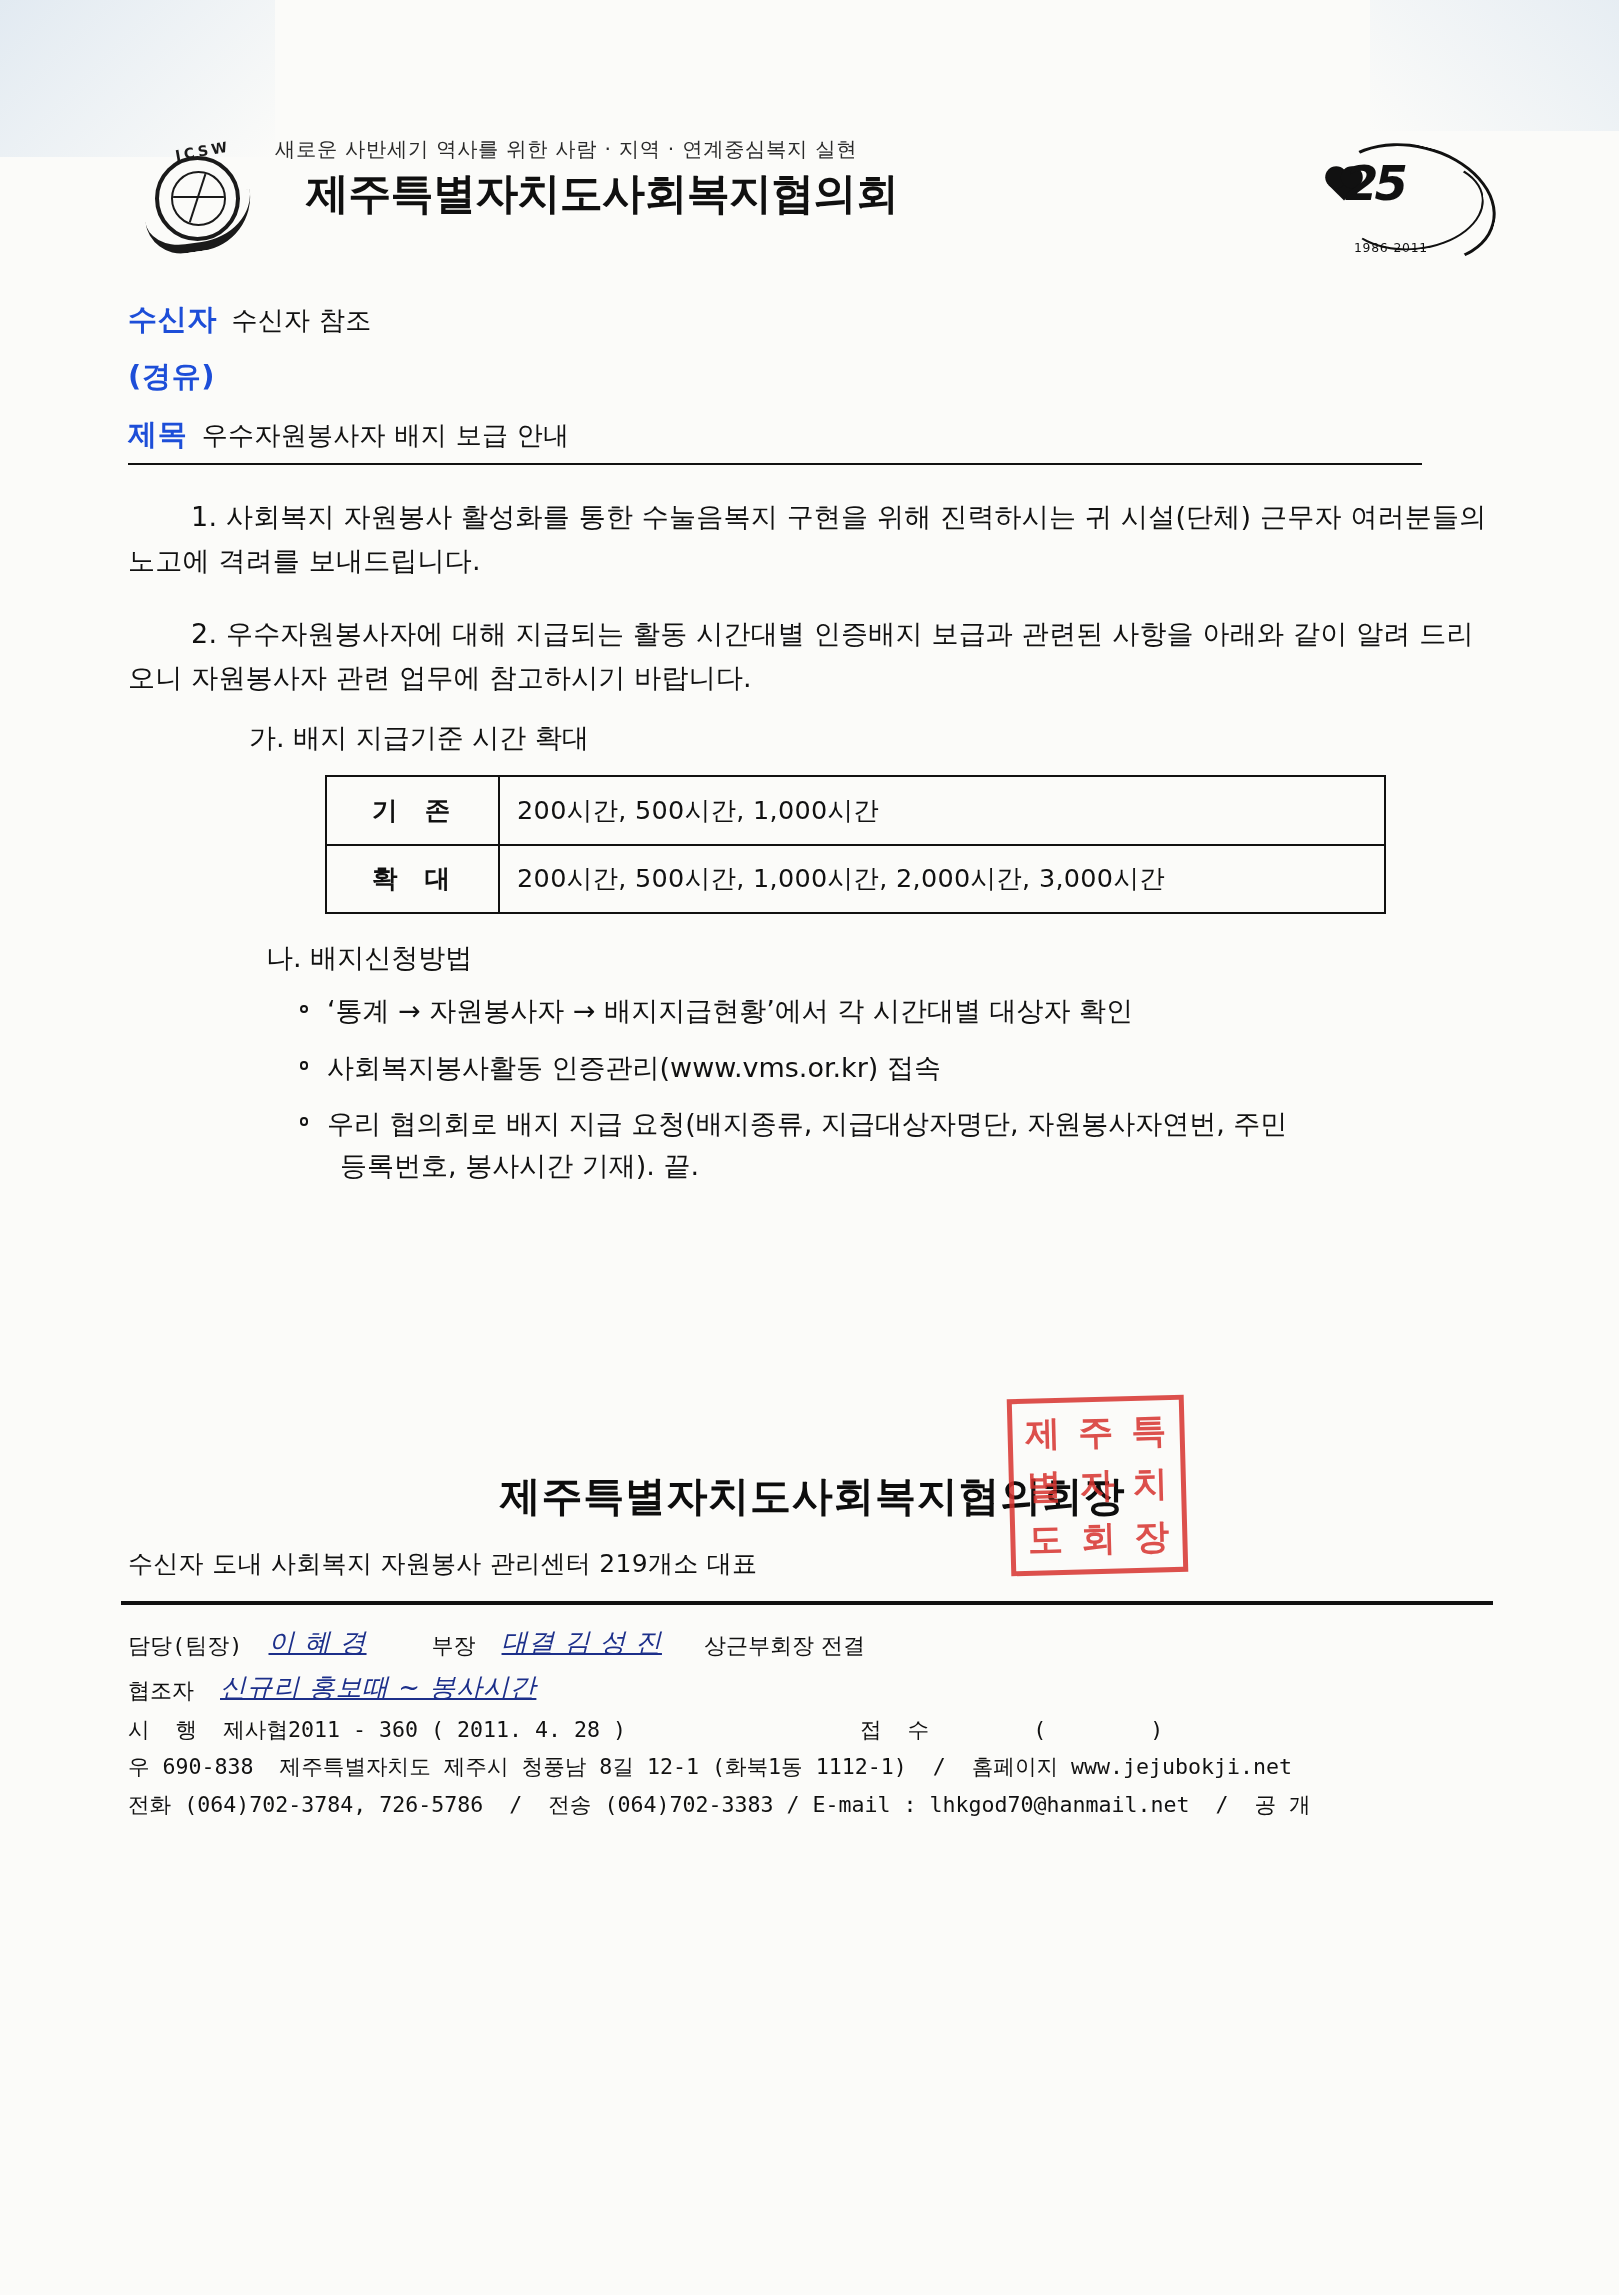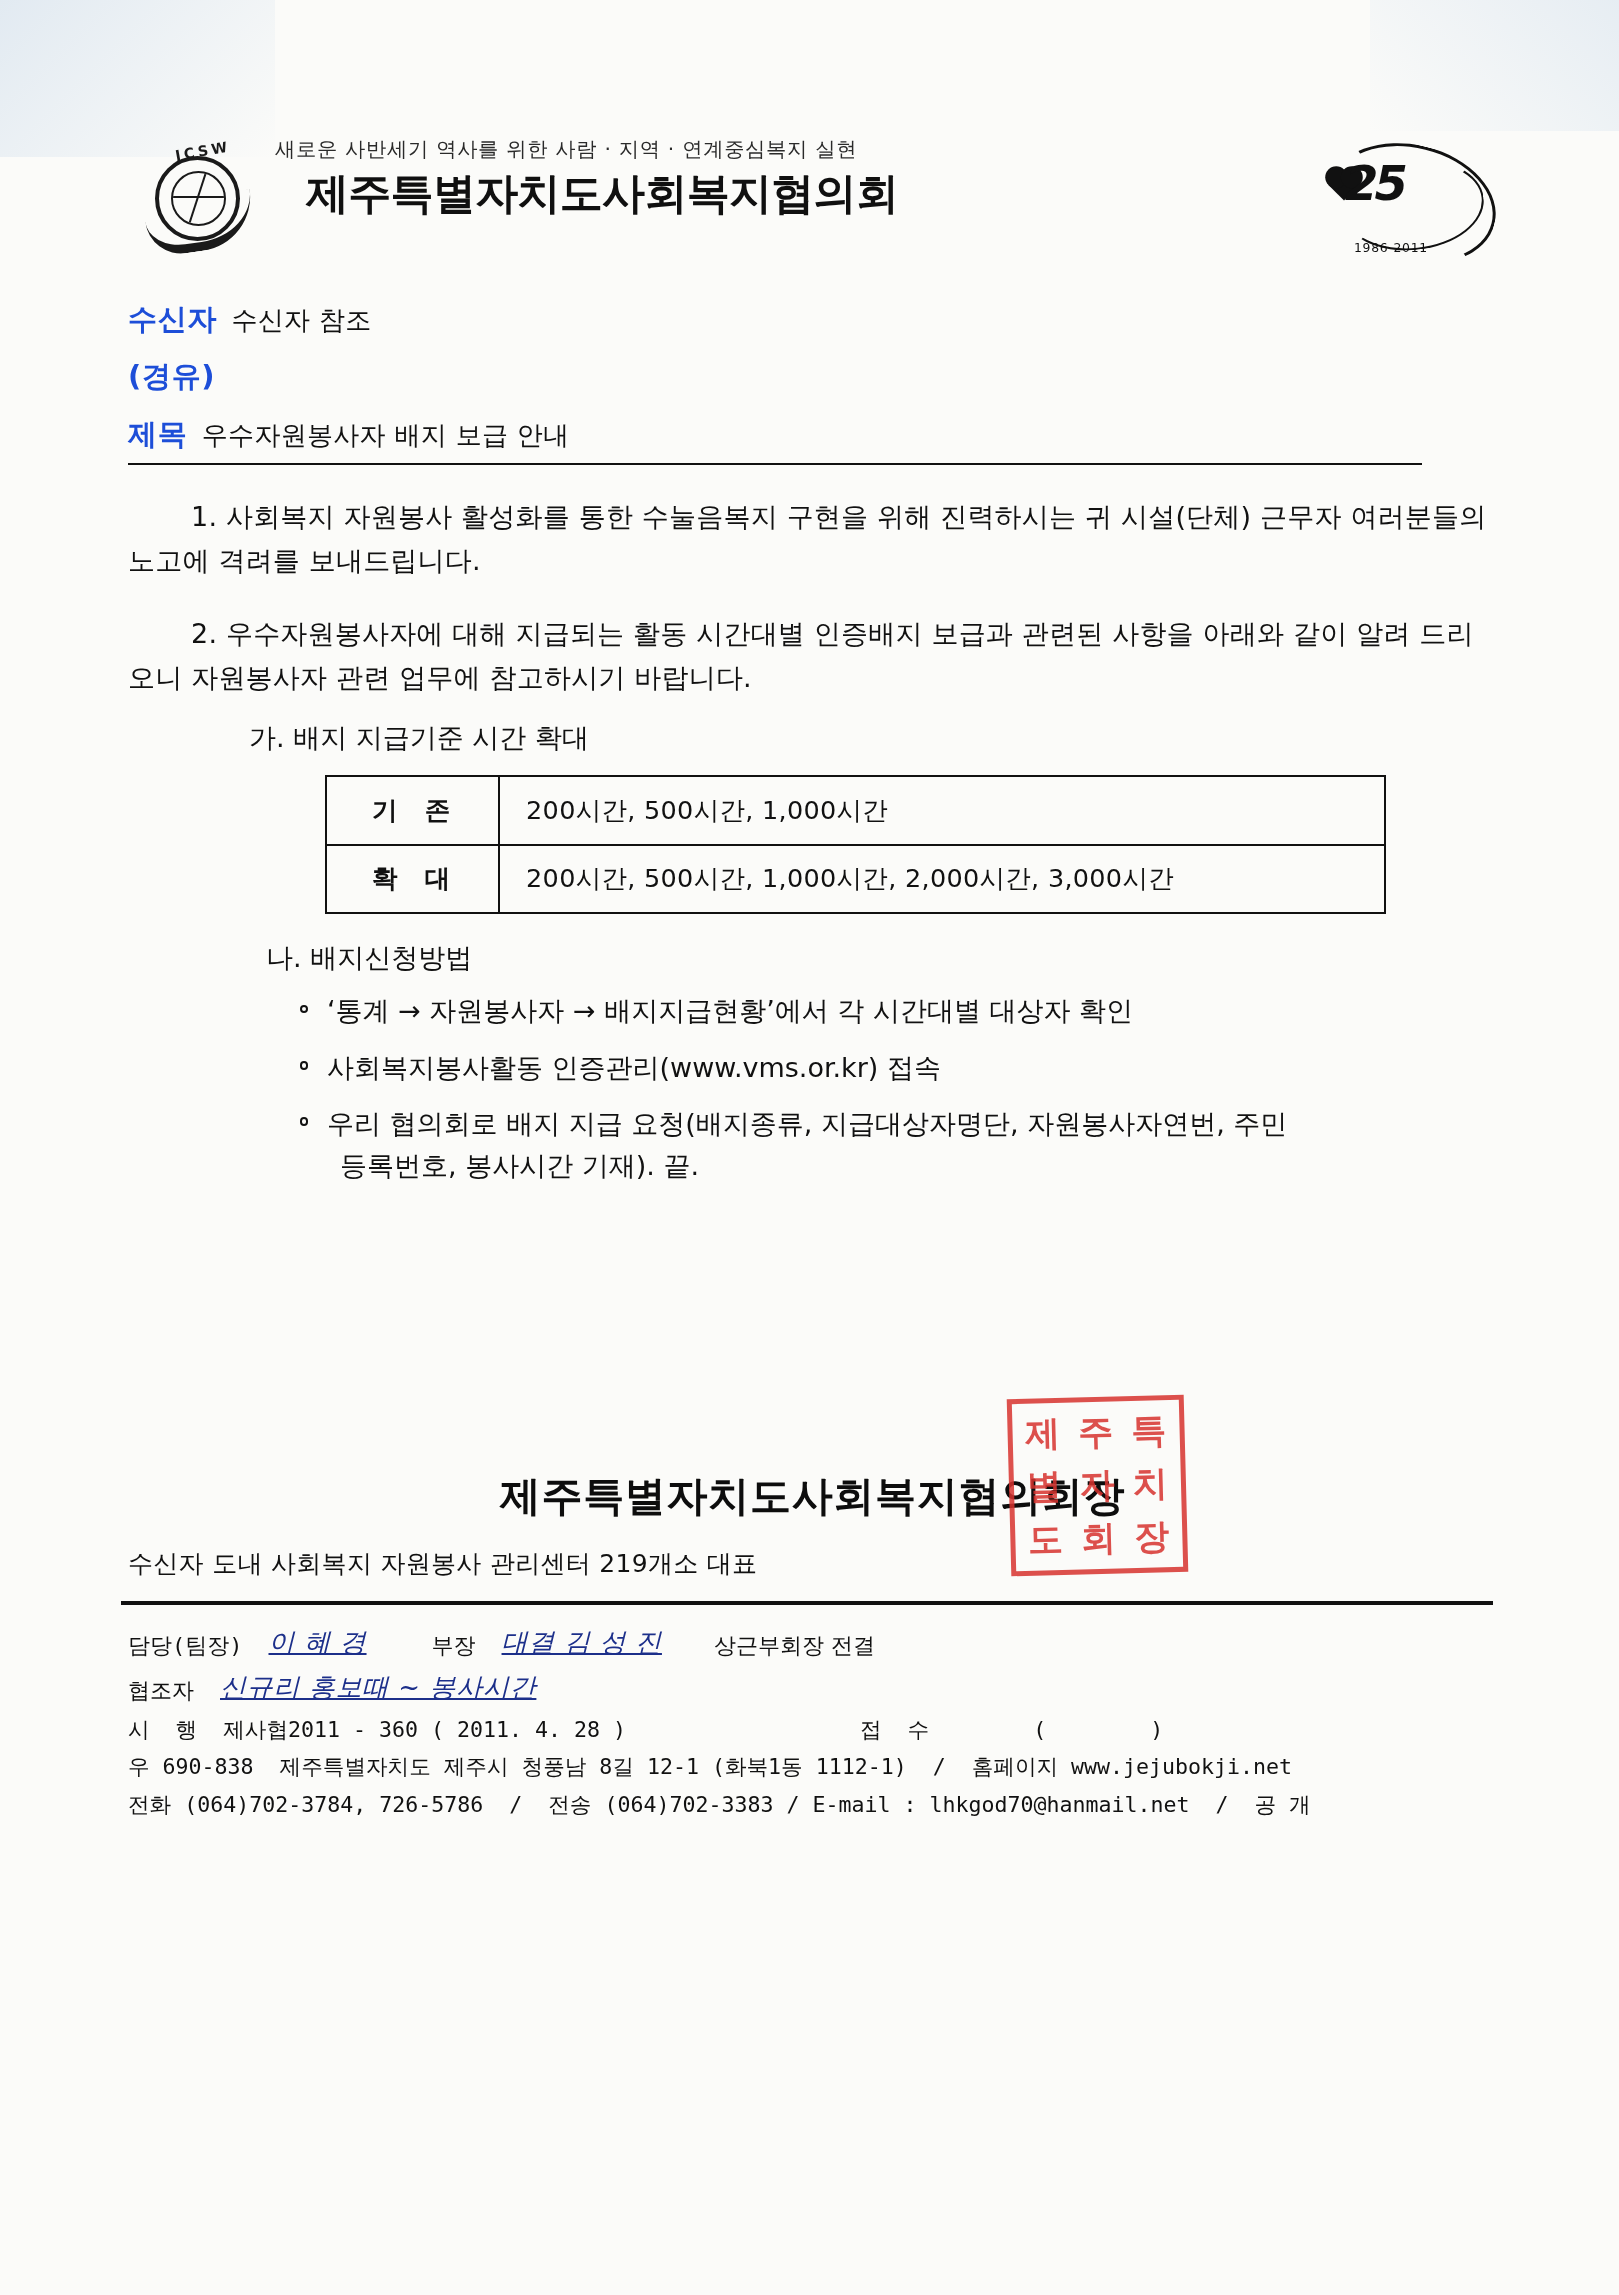--- a/index.html
+++ b/index.html
@@ -232,21 +232,21 @@
     color: #111;
   }
   table.badge-table td.head {
     width: 141px;
     text-align: center;
     font-weight: bold;
     letter-spacing: 9.2px;
     padding-left: 18.3px;
   }
   table.badge-table td.val {
-    padding-left: 26px;
+    padding-left: 17px;
     letter-spacing: 0.3px;
   }
 
   
   .sub-head2 {
     margin-top: 26px;
     margin-left: 138px;
     font-size: 27px;
     color: #111;
   }
@@ -342,21 +342,21 @@
     text-decoration: underline;
   }
   .sig-row {
     display: flex;
     align-items: flex-end;
     gap: 26px;
     font-size: 22px;
   }
   .sig-row .lbl { font-family: "DejaVu Sans Mono", "Liberation Mono", monospace; }
   .approver {
-    margin-left: 26px;
+    margin-left: 16px;
     font-size: 22px;
   }
 </style>
 </head>
 <body>
 
 <div class="page">
   <div class="scan-tint-tl"></div>
   <div class="scan-tint-tr"></div>
 

